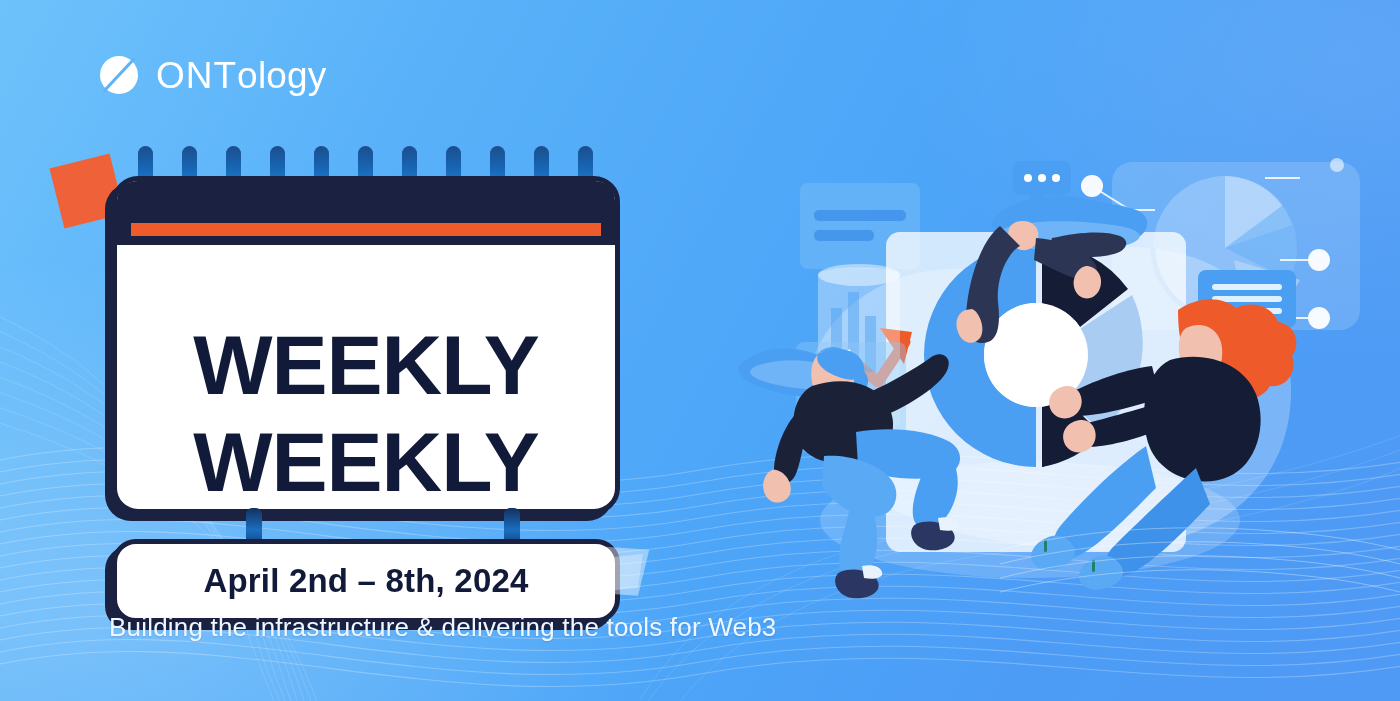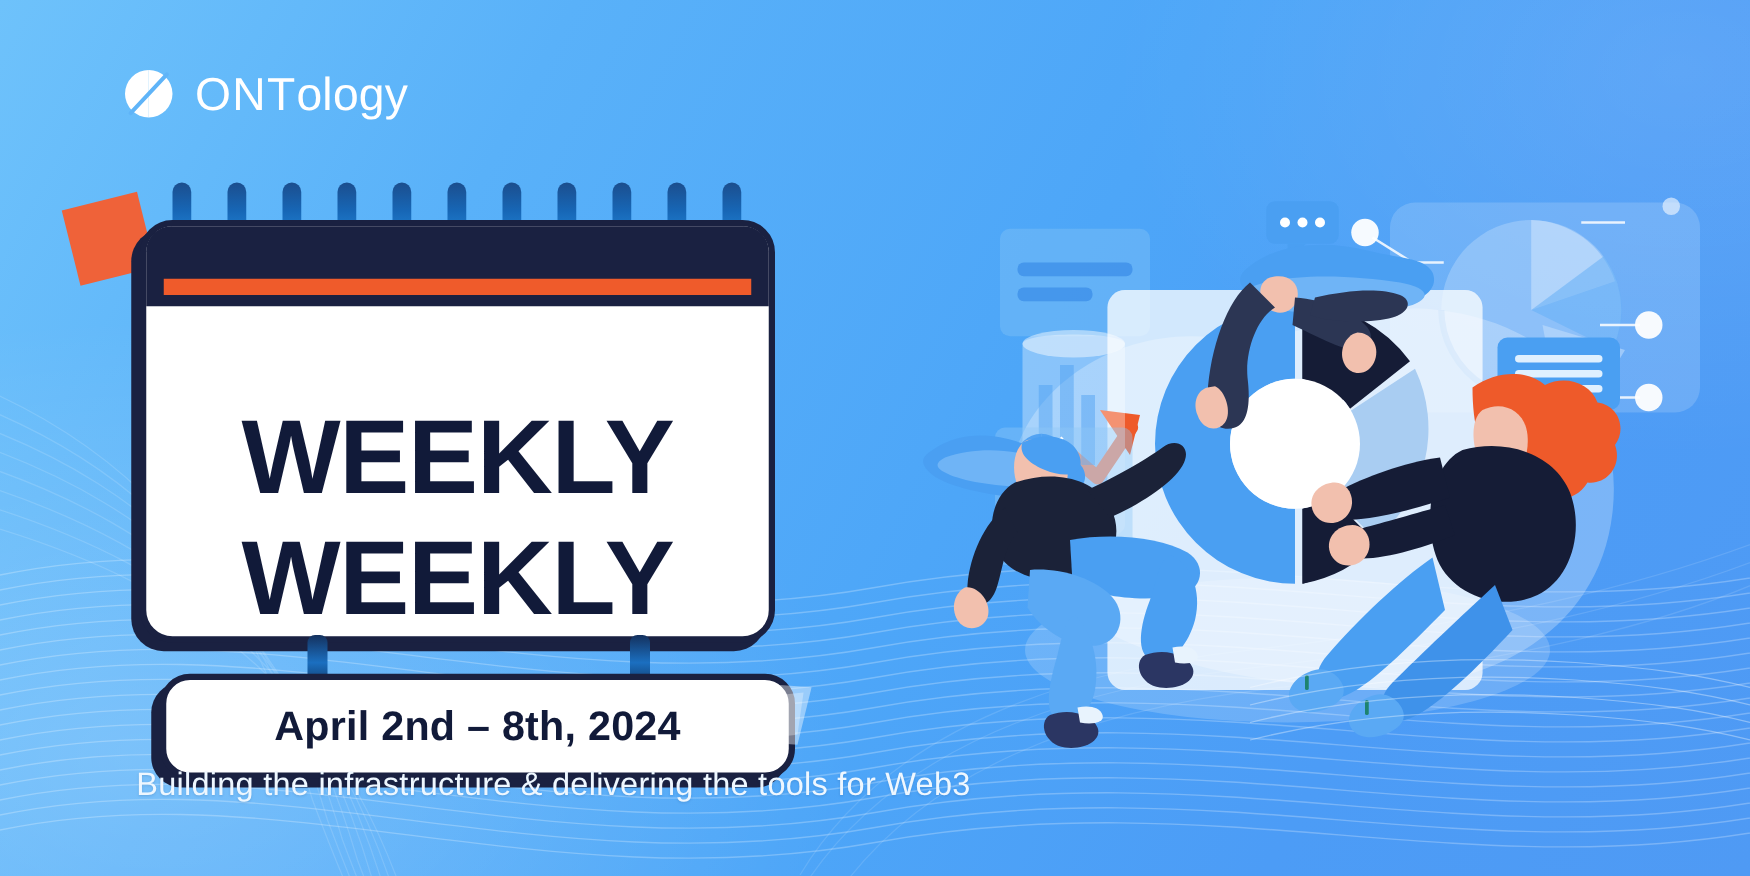--- a/index.html
+++ b/index.html
@@ -90,21 +90,21 @@
   
   .clip{
     position:absolute; width:16px; height:46px; border-radius:6px;
     background:linear-gradient(180deg,#14315e 0%,#1b6fc0 48%,#0f2b52 100%);
   }
   .clip.a{ left:142px; top:366px; }
   .clip.b{ left:400px; top:366px; }
 
   
   .date-card{
-    position:absolute; left:24px; top:397px;
+    position:absolute; left:8px; top:397px;
     width:508px; height:84px;
     background:#ffffff;
     border:5px solid #1a2141;
     border-radius:24px;
     box-shadow:-7px 7px 0 0 #1a2141;
     display:flex; align-items:center; justify-content:center;
   }
   .date-text{
     color:#111a39; font-weight:700; font-size:33px; letter-spacing:.2px;
   }

